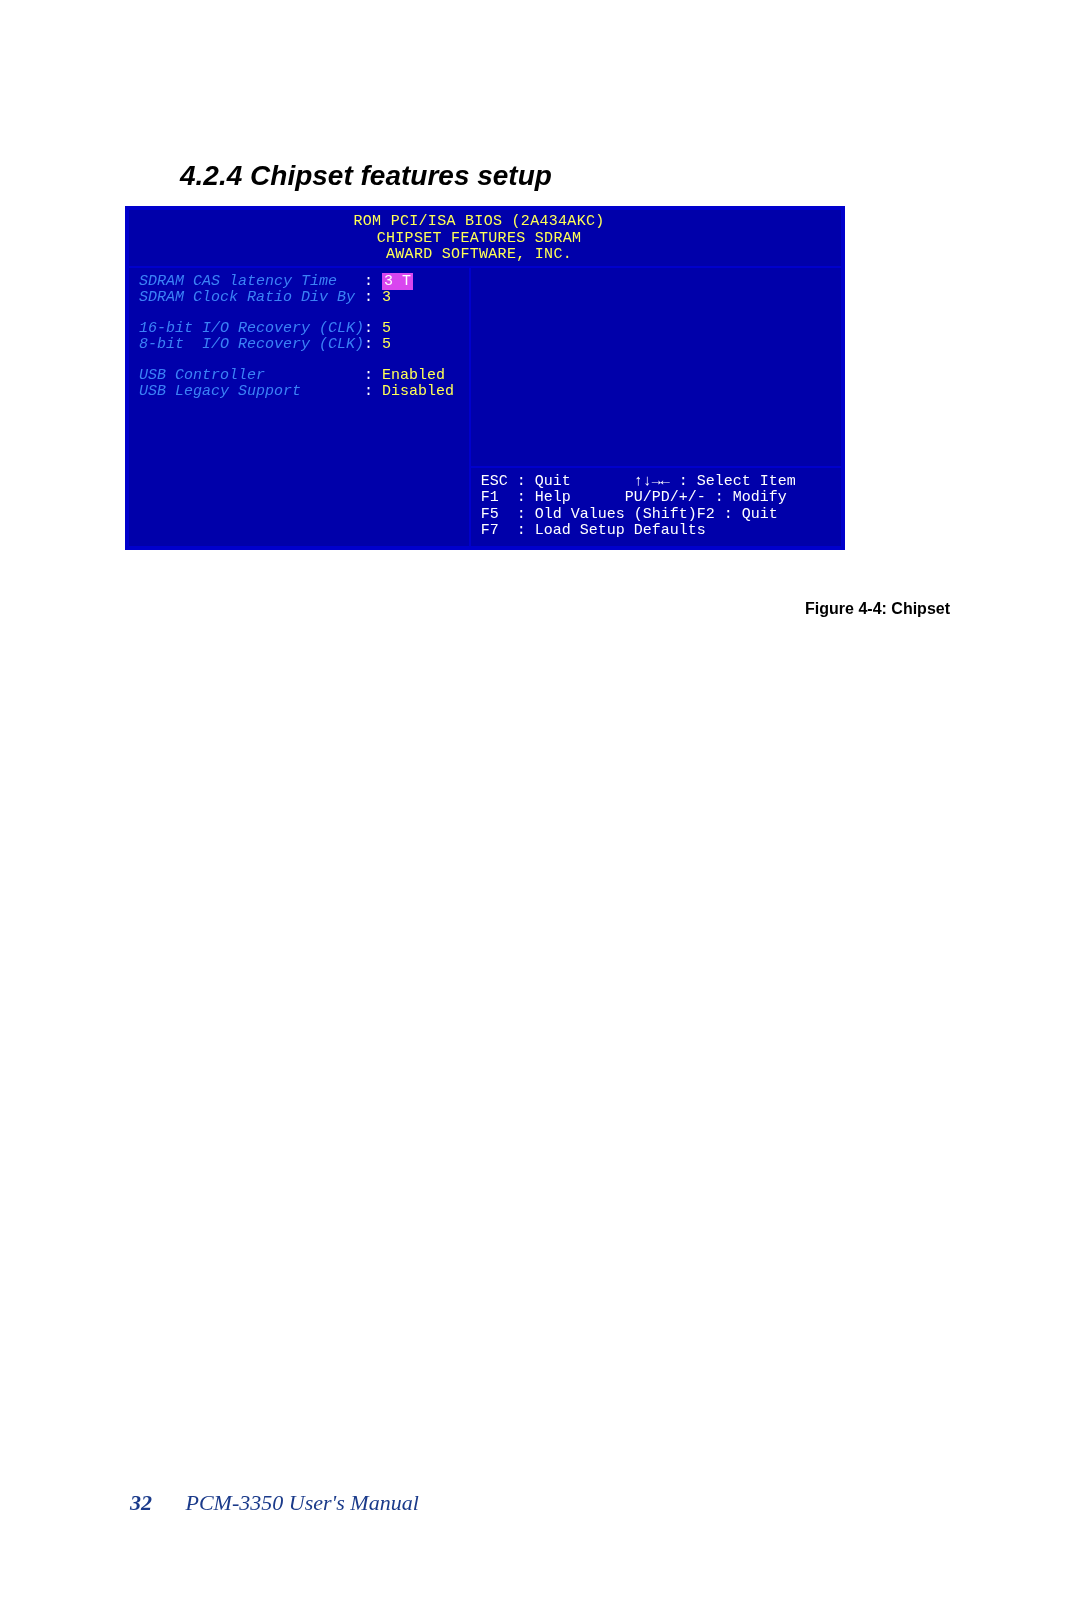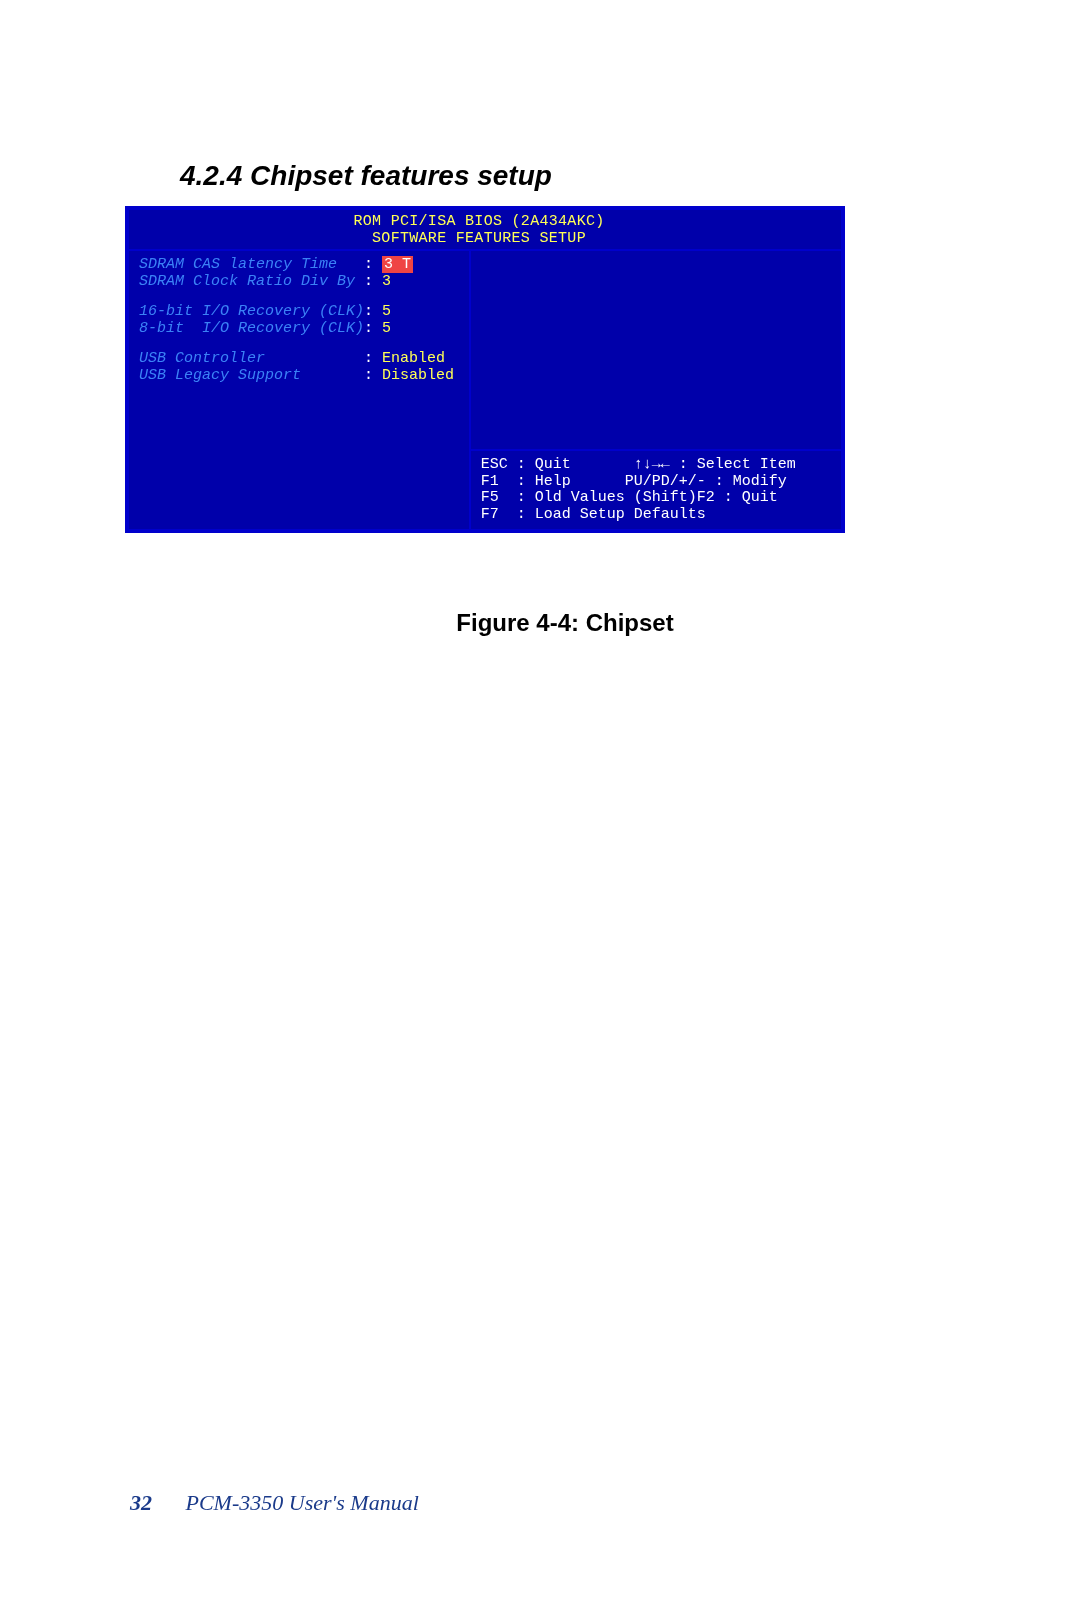--- a/index.html
+++ b/index.html
@@ -63,31 +63,31 @@
   .bios-right-top { flex: 1; }
   .bios-right-bottom {
     border-top: 2px solid #0000cc;
     padding: 6px 10px;
     color: #ffffff;
   }
   .opt-row { white-space: pre; margin-bottom: 0; }
   .opt-label { color: #3b82f6; font-style: italic; }
   .opt-sep { color: #ffffff; }
   .opt-val { color: #ffff55; }
-  .opt-val.sel { background: #ef4444; color: #ffffff; padding: 0 2px; }
+  .opt-val.sel { background: #d946ef; color: #ffffff; padding: 0 2px; }
   .gap { height: 14px; }
   .help-line { white-space: pre; }
   .ykey { color: #ffffff; }
   .yact { color: #ffffff; }
   .figure-caption {
-    text-align: center;
+    text-align: right;
     font-family: Arial, Helvetica, sans-serif;
     font-weight: bold;
-    font-size: 24px;
-    margin-top: 76px;
+    font-size: 16px;
+    margin-top: 50px;
   }
   .footer {
     position: absolute;
     bottom: 102px;
     left: 130px;
     font-style: italic;
     font-family: "Times New Roman", Times, serif;
     font-size: 22px;
     color: #1a3a8a;
   }
@@ -101,21 +101,22 @@
 <body>
 
 <div class="page">
 
   <h2 class="section-heading">4.2.4 Chipset features setup</h2>
 
 
   <div class="bios-wrap">
     <div class="bios-header">
       <div>ROM PCI/ISA BIOS (2A434AKC)</div>
-      <div>SOFTWARE FEATURES SETUP</div>
+      <div>CHIPSET FEATURES SDRAM</div>
+      <div>AWARD SOFTWARE, INC.</div>
     </div>
     <div class="bios-split">
       <div class="bios-left" id="bios-left">
           <div class="opt-row"><span class="opt-label">SDRAM CAS latency Time  </span><span class="opt-sep"> : </span><span class="opt-val sel">3 T</span></div>
           <div class="opt-row"><span class="opt-label">SDRAM Clock Ratio Div By</span><span class="opt-sep"> : </span><span class="opt-val">3</span></div>
           <div class="gap"></div>
           <div class="opt-row"><span class="opt-label">16-bit I/O Recovery (CLK)</span><span class="opt-sep">: </span><span class="opt-val">5</span></div>
           <div class="opt-row"><span class="opt-label">8-bit  I/O Recovery (CLK)</span><span class="opt-sep">: </span><span class="opt-val">5</span></div>
           <div class="gap"></div>
           <div class="opt-row"><span class="opt-label">USB Controller          </span><span class="opt-sep"> : </span><span class="opt-val">Enabled</span></div>

